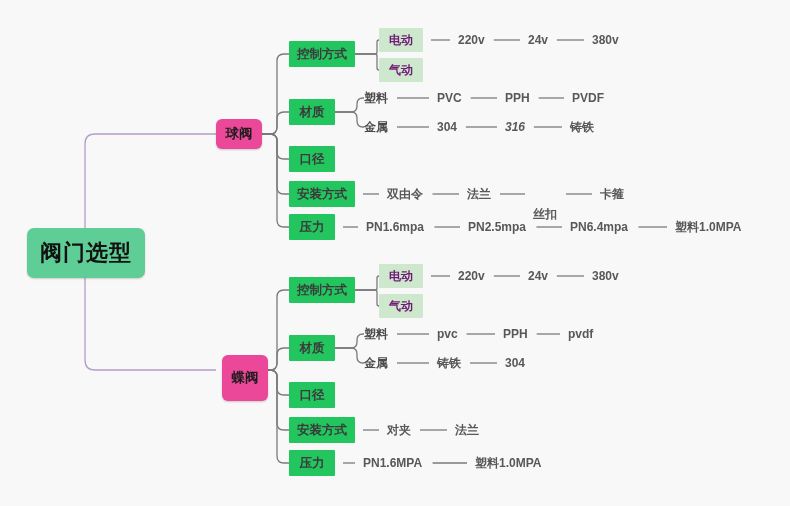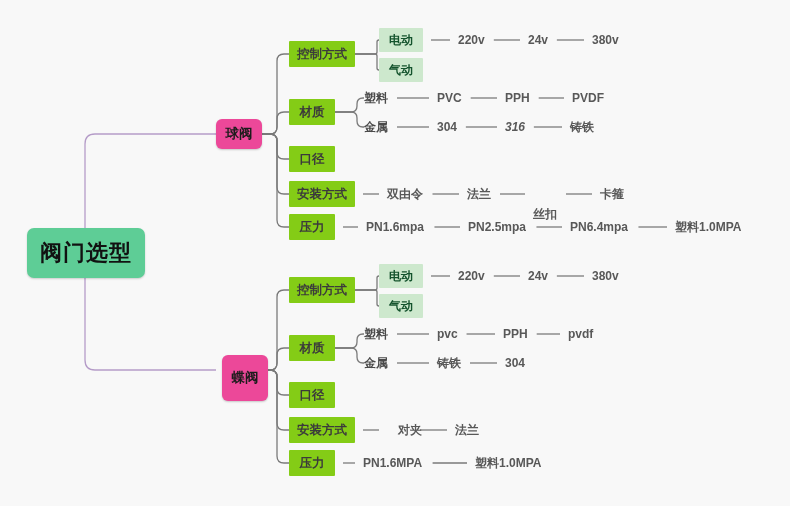--- a/index.html
+++ b/index.html
@@ -29,30 +29,30 @@
   .branch{
     background:#ec4899;
     border-radius:6px;
     color:#1c1c1c;
     font-size:13.5px;
     font-weight:700;
     box-shadow:0 1px 2px rgba(0,0,0,.2);
   }
   
   .cat{
-    background:#84cc16;
+    background:#22c55e;
     color:#3b3b3b;
     font-size:12.5px;
     font-weight:700;
     border-radius:1px;
   }
   
   .sub{
     background:#cde8cd;
-    color:#14532d;
+    color:#701a75;
     font-size:12px;
     font-weight:700;
     border-radius:1px;
   }
   
   .leaf{
     position:absolute;
     color:#585858;
     font-size:12px;
     font-weight:700;
@@ -256,21 +256,21 @@
     <span>304</span>
   </div>
 
   <div class="node cat" id="b1c2" style="left:289px;top:382px;width:46px;height:26px;">
     <span>口径</span>
   </div>
 
   <div class="node cat" id="b1c3" style="left:289px;top:417px;width:66px;height:26px;">
     <span>安装方式</span>
   </div>
-  <div class="leaf" id="b1c3l0" style="left:398px;top:430px;">
+  <div class="leaf" id="b1c3l0" style="left:387px;top:430px;">
     <span>对夹</span>
   </div>
   <div class="leaf" id="b1c3l1" style="left:455px;top:430px;">
     <span>法兰</span>
   </div>
 
   <div class="node cat" id="b1c4" style="left:289px;top:450px;width:46px;height:26px;">
     <span>压力</span>
   </div>
   <div class="leaf" id="b1c4l0" style="left:363px;top:463px;">

